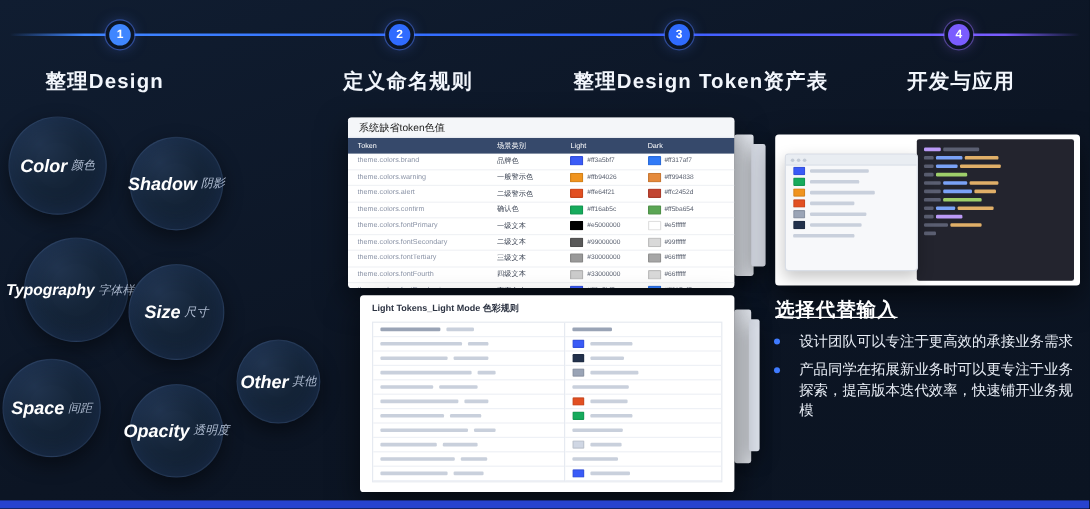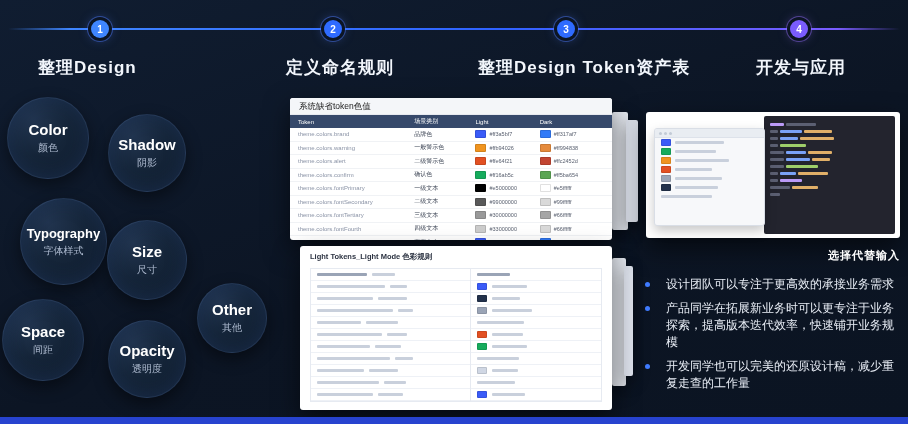--- a/index.html
+++ b/index.html
@@ -16,21 +16,21 @@
     box-shadow:0 0 0 3px #0c1524,0 0 0 4px rgba(80,125,255,.45),0 0 12px rgba(80,125,255,.6);z-index:3;}
   .tl-dot.light{background:#3f86ff;}
   .tl-dot.purple{background:#7a5cff;box-shadow:0 0 0 3px #0c1524,0 0 0 4px rgba(150,110,255,.45),0 0 12px rgba(150,110,255,.6);}
   .step-title{position:absolute;top:56px;color:#f2f6fc;font-size:17px;font-weight:bold;letter-spacing:1px;}
 
   
   .bubble{position:absolute;border-radius:50%;
     background:radial-gradient(circle at 32% 28%,#21344f 0%,#152539 45%,#0f1b2c 100%);
     border:1px solid rgba(110,150,220,.18);
     box-shadow:inset 0 0 18px rgba(40,70,120,.35),0 6px 16px rgba(0,0,0,.45);
-    display:flex;flex-direction:column;align-items:center;justify-content:center;gap:3px;}
+    display:flex;flex-direction:row;align-items:center;justify-content:center;gap:3px;font-style:italic;}
   .bubble .en{color:#ffffff;font-weight:bold;font-size:15px;white-space:nowrap;}
   .bubble .cn{color:#aebbd0;font-size:10px;white-space:nowrap;}
 
   
   .card{position:absolute;background:#fff;border-radius:3px;box-shadow:0 10px 26px rgba(0,0,0,.55);}
   .page-edge{position:absolute;background:#e8ecf3;border-radius:2px;box-shadow:0 6px 16px rgba(0,0,0,.4);}
 
   .token-card{left:290px;top:98px;width:322px;height:142px;overflow:hidden;}
   .card-title{height:16px;line-height:16px;padding:0 9px;font-size:8.5px;font-weight:normal;color:#222;
     background:#f4f6f9;border-bottom:1px solid #e7eaf0;}
@@ -59,22 +59,22 @@
     display:flex;flex-direction:column;gap:4px;overflow:hidden;}
   .cl{display:flex;gap:2px;}
   .t{height:3px;border-radius:1px;}
   .t.g{background:#5b5f72}.t.bl{background:#7aa2f7}.t.or{background:#e0af68}.t.gr{background:#9ece6a}.t.pu{background:#bb9af7}
   .popup{position:absolute;left:8px;top:16px;width:43%;height:76%;background:#f7f8fa;border:1px solid #d9dee6;border-radius:3px;
     box-shadow:0 5px 12px rgba(0,0,0,.22);overflow:hidden;}
   .popup-bar{height:8px;background:#e9edf2;border-bottom:1px solid #dde2ea;display:flex;align-items:center;gap:2px;padding:0 4px;}
   .wdot{width:3px;height:3px;border-radius:50%;background:#c3cbd6;}
   .pr{display:flex;align-items:center;gap:4px;height:9px;padding:0 6px;}
 
-  .dev-caption{position:absolute;left:646px;top:248px;width:254px;text-align:right;
-    color:#fff;font-weight:bold;font-size:11px;letter-spacing:1px;}
+  .dev-caption{position:absolute;left:646px;top:248px;width:254px;text-align:left;
+    color:#fff;font-weight:bold;font-size:16px;letter-spacing:1px;text-decoration:underline;}
 
   
   .benefits{position:absolute;left:645px;top:276px;width:258px;margin:0;padding:0;list-style:none;}
   .benefit{display:flex;gap:16px;margin-bottom:7px;}
   .dot{width:5px;height:5px;border-radius:50%;background:#3f7bff;margin-top:6px;flex:none;}
   .btxt{color:#e9eef6;font-size:12px;line-height:17px;}
 
   .footer-bar{position:absolute;left:0;right:0;bottom:0;height:7px;background:#2743cf;}
 </style>
 </head>
@@ -451,20 +451,16 @@
       <li class="benefit">
         <i class="dot"></i>
         <span class="btxt">设计团队可以专注于更高效的承接业务需求</span>
       </li>
 
       <li class="benefit">
         <i class="dot"></i>
         <span class="btxt">产品同学在拓展新业务时可以更专注于业务探索，提高版本迭代效率，快速铺开业务规模</span>
       </li>
 
-      <li class="benefit">
-        <i class="dot"></i>
-        <span class="btxt">开发同学也可以完美的还原设计稿，减少重复走查的工作量</span>
-      </li>
     </ul>
 
   <div class="footer-bar"></div>
 </div>
 
 </body></html>

